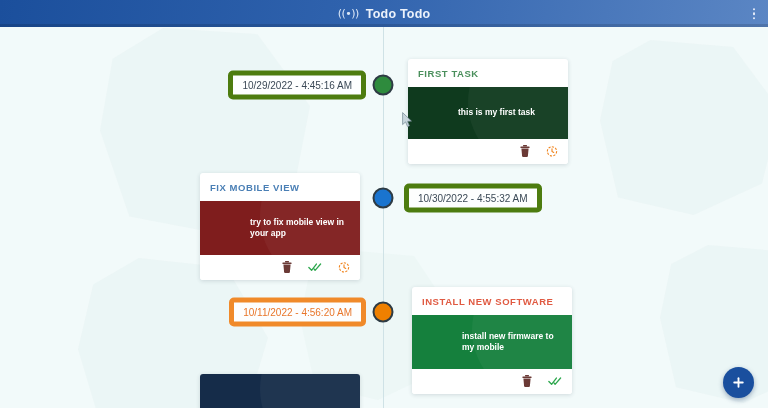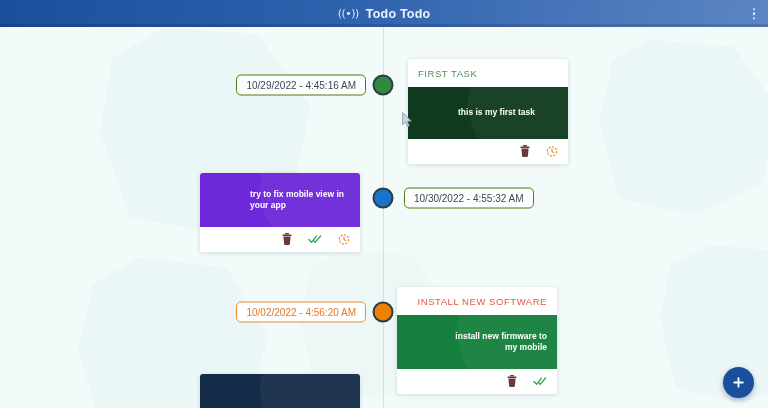--- a/index.html
+++ b/index.html
@@ -136,21 +136,21 @@
     left: 383px;
     transform: translate(-50%, -50%);
     width: 21px; height: 21px;
     border-radius: 50%;
     border: 2px solid #2e3b44;
     z-index: 6;
   }
   .tl-chip {
     position: absolute;
     transform: translateY(-50%);
-    border: 1px solid #4d7c0f;
+    border: 5px solid #4d7c0f;
     border-radius: 5px;
     background: #fdfefe;
     padding: 5px 9px 4px;
     font-size: 10px;
     color: #3b4956;
     white-space: nowrap;
     line-height: 1;
   }
   .tl-chip.left  { right: 402px; }
   .tl-chip.right { left: 404px; }
@@ -164,21 +164,21 @@
     position: absolute;
     width: 160px;
     background: #ffffff;
     border-radius: 3px;
     box-shadow: 0 1px 4px rgba(30,50,70,.16);
     overflow: hidden;
     z-index: 7;
   }
   .card-title {
     font-size: 9.5px;
-    font-weight: 400;
+    font-weight: 700;
     letter-spacing: .55px;
     padding: 9px 10px 8px;
     text-transform: uppercase;
   }
   .card-body {
     min-height: 52px;
     padding: 16px 10px;
     display: flex;
     align-items: center;
     font-size: 8.5px;
@@ -210,21 +210,21 @@
     cursor: pointer;
     line-height: 1;
     display: inline-flex;
   }
 
   
   .theme-green .card-title { color: #4a8f5c; }
   .theme-green .card-body  { background: #0f3a1e; }
 
   .theme-navy  .card-title { color: #4a7fb5; }
-  .theme-navy  .card-body  { background: #6d28d9; }
+  .theme-navy  .card-body  { background: #7f1d1d; }
 
   .theme-red   .card-title { color: #e05a42; }
   .theme-red   .card-body  { background: #15803d; }
 
   .theme-steel .card-title { color: #3d5f8a; }
   .theme-steel .card-body  { background: #152c49; }
 
   
   .ico-trash  { fill: #6b3a36; }
   .ico-check  { stroke: #2fa84f; }
@@ -306,20 +306,21 @@
         </svg>
       </span>
     </div>
   </div>
 
   <div class="tl-row" style="top:171px;">
     <div class="tl-dot" style="background:#1a74cf;"></div>
     <div class="tl-chip right">10/30/2022 - 4:55:32 AM</div>
   </div>
   <div class="card theme-navy" style="left:200px; top:146px;">
+    <div class="card-title">FIX MOBILE VIEW</div>
     <div class="card-body">
       <span>try to fix mobile view in your app</span>
     </div>
     <div class="card-actions">
       <span class="act">
         <svg width="10" height="12" viewBox="0 0 10 12" aria-hidden="true">
           <rect class="ico-trash" x="3" y="0" width="4" height="1.4" rx=".4"></rect>
           <rect class="ico-trash" x="0.4" y="1.6" width="9.2" height="1.3" rx=".4"></rect>
           <path class="ico-trash" d="M1.4 3.4h7.2l-.7 7.6a1 1 0 0 1-1 .9H3.1a1 1 0 0 1-1-.9z"></path>
         </svg>
@@ -334,23 +335,23 @@
         <svg width="12" height="12" viewBox="0 0 14 14" fill="none" aria-hidden="true">
           <circle class="ico-clock" cx="7" cy="7.4" r="5.4" stroke-width="1.3" stroke-dasharray="2.6 1.5"></circle>
           <path class="ico-clock" d="M7 4.5v3l2 1.2" stroke-width="1.3" stroke-linecap="round"></path>
         </svg>
       </span>
     </div>
   </div>
 
   <div class="tl-row" style="top:285px;">
     <div class="tl-dot" style="background:#ef8000;"></div>
-    <div class="tl-chip left accent-orange">10/02/2022 - 4:56:20 AM</div>
-  </div>
-  <div class="card theme-red" style="left:397px; top:260px;text-align:right;">
+    <div class="tl-chip left accent-orange">10/11/2022 - 4:56:20 AM</div>
+  </div>
+  <div class="card theme-red" style="left:412px; top:260px;">
     <div class="card-title">INSTALL NEW SOFTWARE</div>
     <div class="card-body">
       <span>install new firmware to my mobile</span>
     </div>
     <div class="card-actions">
       <span class="act">
         <svg width="10" height="12" viewBox="0 0 10 12" aria-hidden="true">
           <rect class="ico-trash" x="3" y="0" width="4" height="1.4" rx=".4"></rect>
           <rect class="ico-trash" x="0.4" y="1.6" width="9.2" height="1.3" rx=".4"></rect>
           <path class="ico-trash" d="M1.4 3.4h7.2l-.7 7.6a1 1 0 0 1-1 .9H3.1a1 1 0 0 1-1-.9z"></path>

